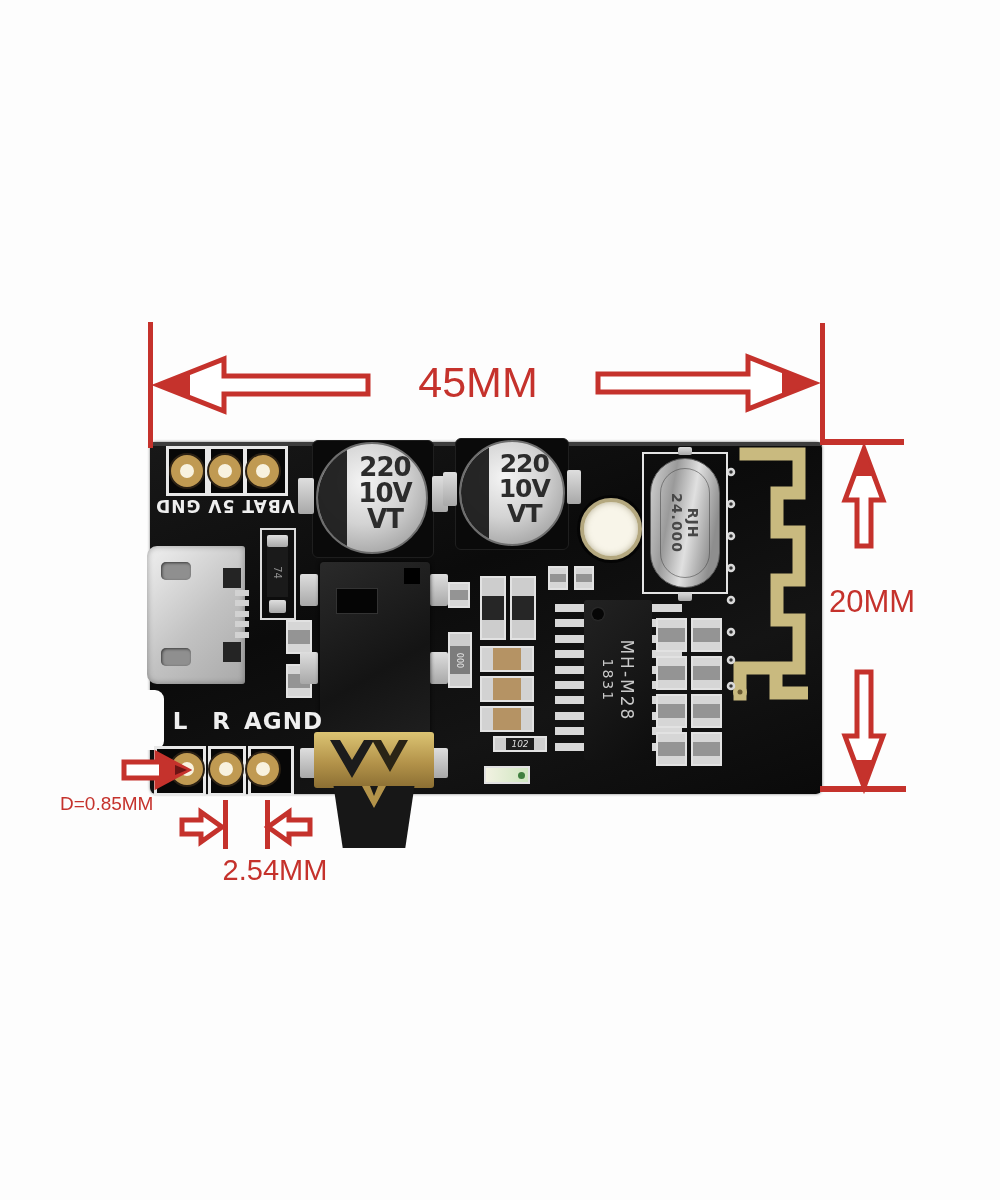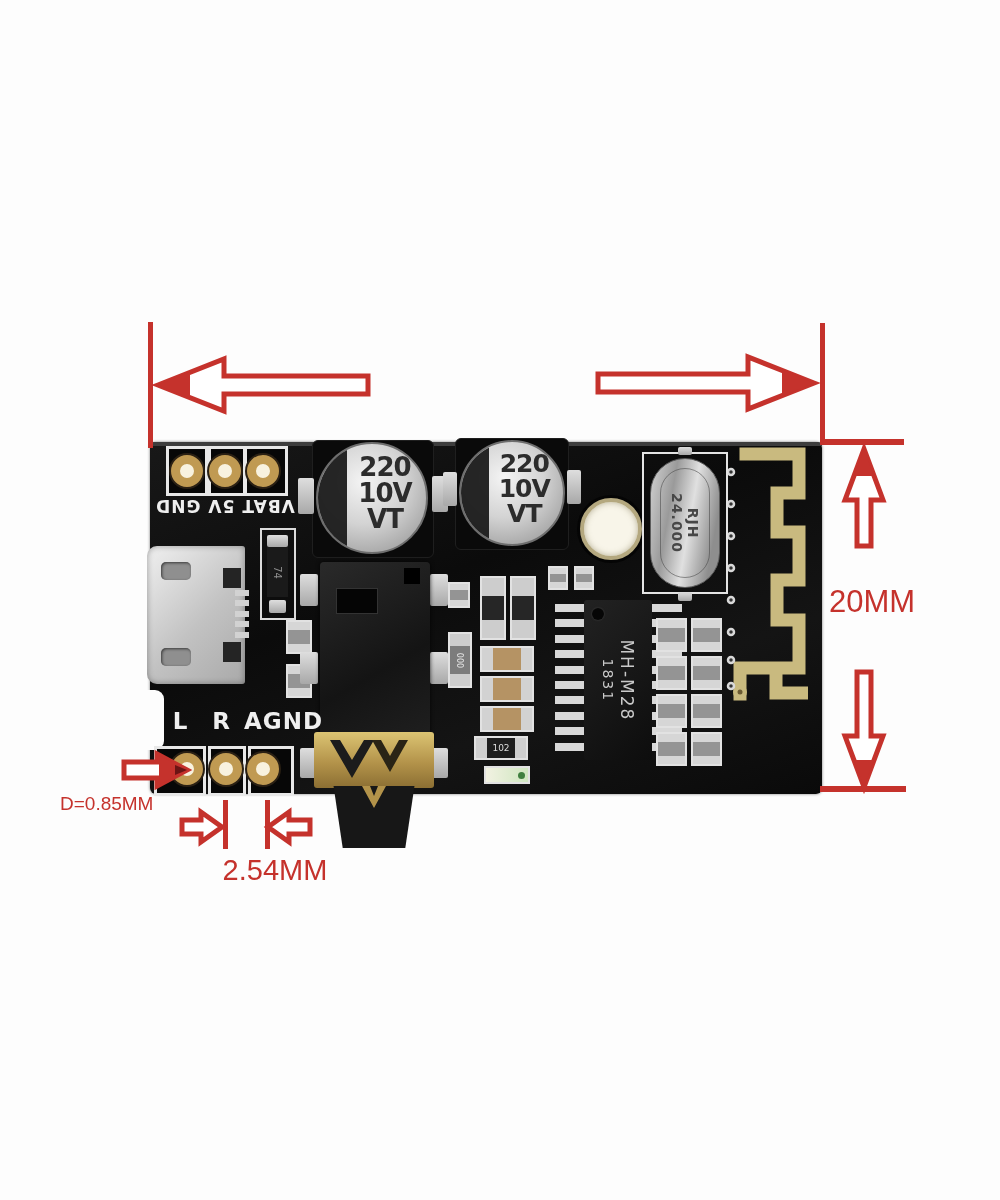--- a/index.html
+++ b/index.html
@@ -168,21 +168,21 @@
     <div class="abs" style="left:360px;top:134px;width:26px;height:64px;border:2px solid #e2e2e2;background:linear-gradient(180deg,#cdcdcd 0 30%,#262626 30% 70%,#cdcdcd 70%);"></div>
     <div class="abs rcell" style="left:298px;top:140px;width:22px;height:26px;"></div>
     <div class="abs" style="left:298px;top:190px;width:24px;height:56px;border:2px solid #e2e2e2;background:linear-gradient(180deg,#cdcdcd 0 24%,#7c7c7c 24% 76%,#cdcdcd 76%);">
       <div class="abs vcenter" style="left:0;top:0;width:100%;height:100%;">
         <span class="rot90" style="font-size:8px;color:#e8e8e8;font-family:'DejaVu Sans',sans-serif;">000</span>
       </div>
     </div>
     <div class="abs" style="left:330px;top:204px;width:54px;height:26px;border:2px solid #e2e2e2;background:linear-gradient(90deg,#d2d2d2 0 22%,#b59364 22% 78%,#d2d2d2 78%);"></div>
     <div class="abs" style="left:330px;top:234px;width:54px;height:26px;border:2px solid #e2e2e2;background:linear-gradient(90deg,#d2d2d2 0 22%,#b59364 22% 78%,#d2d2d2 78%);"></div>
     <div class="abs" style="left:330px;top:264px;width:54px;height:26px;border:2px solid #e2e2e2;background:linear-gradient(90deg,#d2d2d2 0 22%,#b59364 22% 78%,#d2d2d2 78%);"></div>
-    <div class="abs vcenter" style="left:324px;top:294px;width:54px;height:24px;border:2px solid #e2e2e2;background:linear-gradient(90deg,#cfcfcf 0 22%,#1e1e1e 22% 78%,#cfcfcf 78%);">
+    <div class="abs vcenter" style="left:343px;top:294px;width:54px;height:16px;border:2px solid #e2e2e2;background:linear-gradient(90deg,#cfcfcf 0 22%,#1e1e1e 22% 78%,#cfcfcf 78%);font-style:italic;">
       <span style="font-size:9px;color:#ddd;font-family:'DejaVu Sans',sans-serif;">102</span>
     </div>
     <div class="abs" style="left:334px;top:324px;width:46px;height:18px;border:2px solid #e2e2e2;background:linear-gradient(90deg,#f2f2e2,#cfe6c0);">
       <div class="abs" style="right:3px;top:4px;width:7px;height:7px;border-radius:50%;background:#3f7f3f;"></div>
     </div>
 
     <div class="abs silver" style="left:150px;top:132px;width:18px;height:32px;"></div>
     <div class="abs silver" style="left:150px;top:210px;width:18px;height:32px;"></div>
     <div class="abs silver" style="left:150px;top:306px;width:18px;height:30px;"></div>
     <div class="abs silver" style="left:280px;top:132px;width:18px;height:32px;"></div>
@@ -252,17 +252,18 @@
     </g>
 
     <g>
       <path d="M222 827 L201 812 L201 820 L182 820 L182 834 L201 834 L201 842 Z" fill="#ffffff" stroke="#c5322c" stroke-width="5"></path>
     </g>
     <g>
       <path d="M268 827 L289 812 L289 820 L310 820 L310 834 L289 834 L289 842 Z" fill="#ffffff" stroke="#c5322c" stroke-width="5"></path>
     </g>
   </svg>
 
+  <div class="abs red-text" style="left:408px;top:358px;width:140px;text-align:center;font-size:43px;">45MM</div>
   <div class="abs red-text" style="left:822px;top:584px;width:100px;text-align:center;font-size:31px;">20MM</div>
   <div class="abs red-text" style="left:60px;top:793px;width:130px;font-size:19px;">D=0.85MM</div>
   <div class="abs red-text" style="left:220px;top:854px;width:110px;text-align:center;font-size:29px;">2.54MM</div>
 
 </div>
 
 </body></html>

